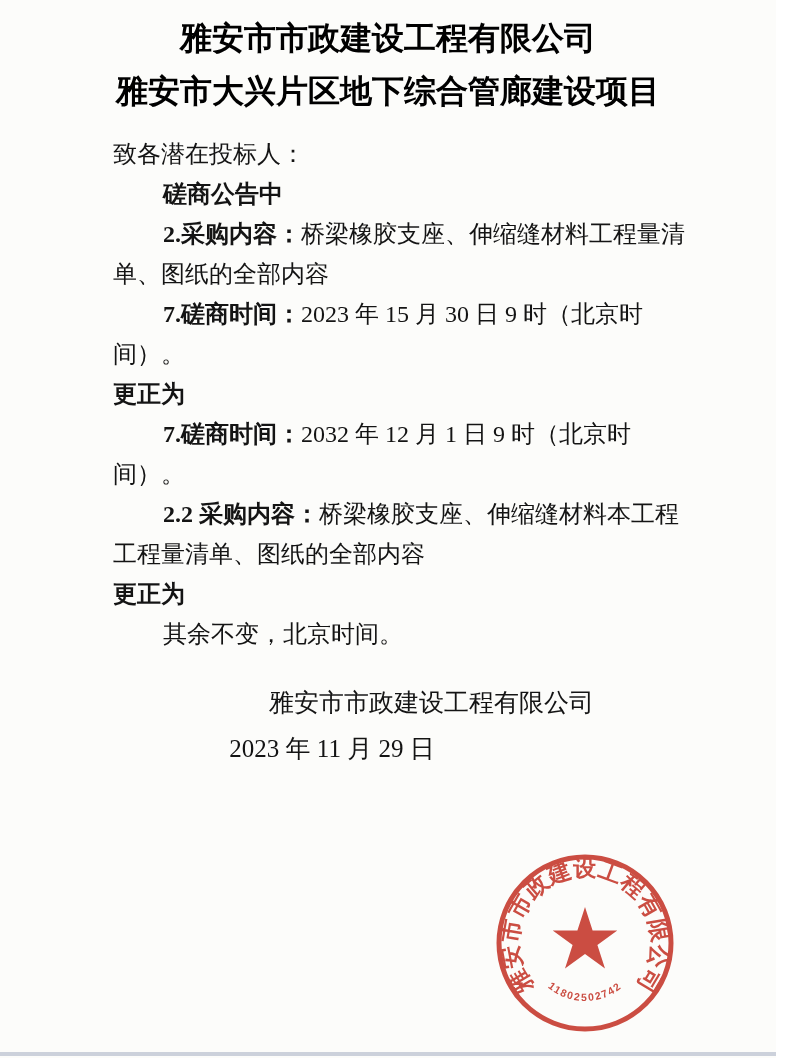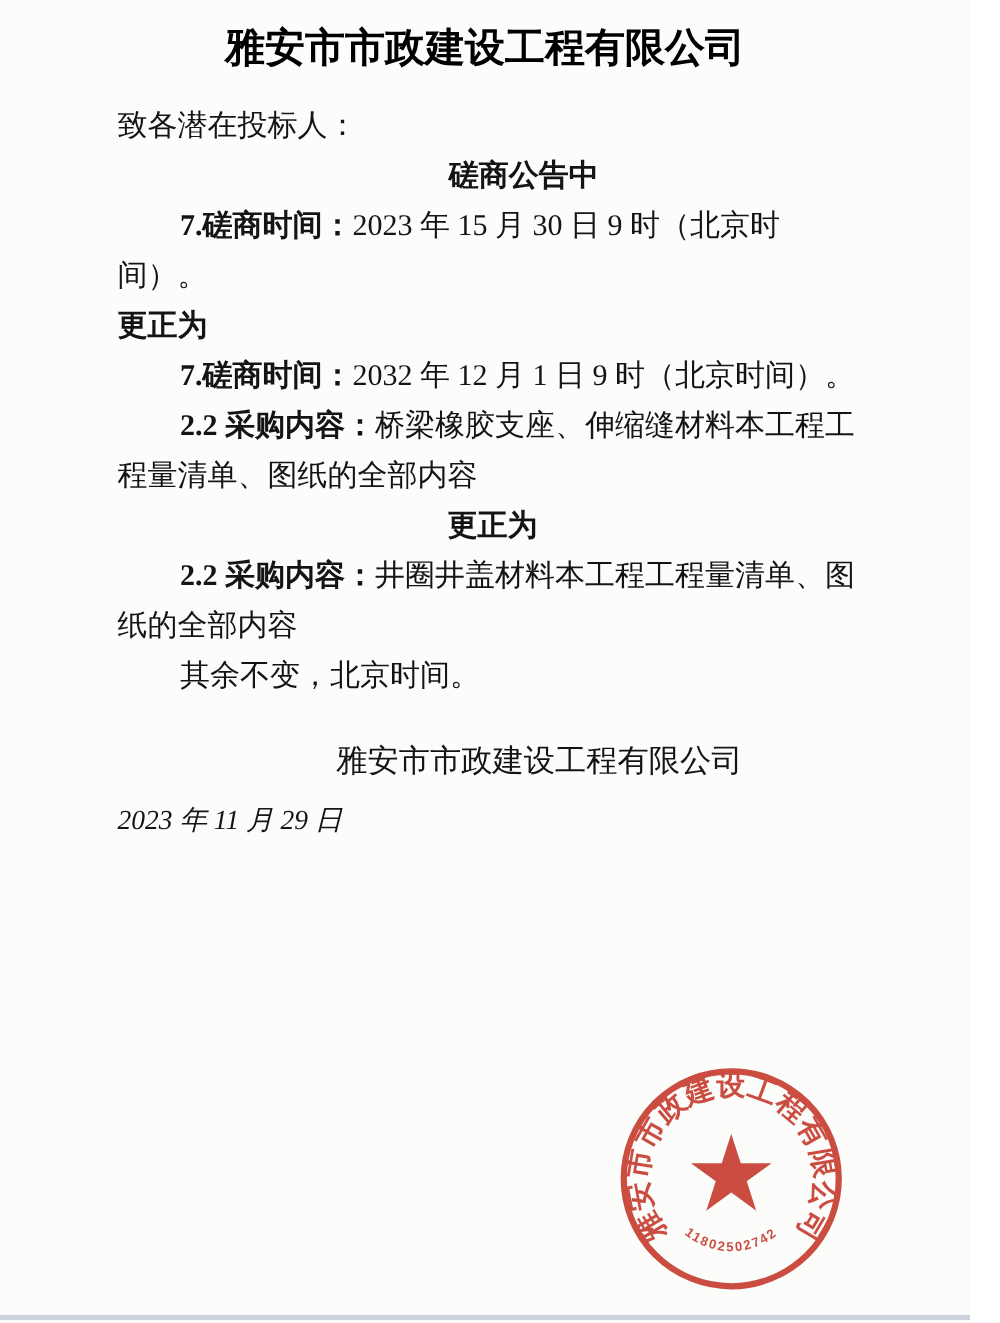--- a/index.html
+++ b/index.html
@@ -15,31 +15,31 @@
   .title-block { padding-top:12px; text-align:center; }
   .title-line {
     font-size:32px; line-height:53px; font-weight:bold; color:#000;
     letter-spacing:0px; white-space:nowrap;
   }
   
   .content {
     position:relative; z-index:2;
     margin-top:16px;
     padding:0 82px 0 94px;
-    font-size:24px; line-height:40px;
+    font-size:24px; line-height:40px;margin-left:19px;
   }
   .content p { margin:0; }
   .indent { text-indent:50px; }
   .b { font-weight:bold; }
-  .gap-sm { margin-top:10px;text-align:center; }
+  .gap-sm { margin-top:10px; }
   .gap-lg { margin-top:37px; }
   
   .sig-block { margin-top:26px; }
   .sig-company { text-align:right; padding-right:100px; font-size:25px; line-height:46px; }
-  .sig-date    { text-align:left; padding-right:143px; font-size:22px; line-height:46px;font-style:italic; }
+  .sig-date    { text-align:center; padding-right:143px; font-size:25px; line-height:46px; }
   
   .stamp {
     position:absolute; left:490px; top:848px;
     width:190px; height:190px;
     z-index:1; opacity:0.9;
   }
   .stamp-ring-text {
     font-size:23px; font-weight:bold;
     font-family:"Liberation Serif","DejaVu Serif",serif;
     letter-spacing:0.5px;
@@ -56,41 +56,42 @@
     background:#ccd1db;
   }
 </style>
 </head>
 <body>
 
 <div class="page">
 
   <div class="title-block">
     <div class="title-line">雅安市市政建设工程有限公司</div>
+    <div class="title-line">雅安市大兴片区地下综合管廊建设项目</div>
   </div>
 
   <div class="content">
     <p>致各潜在投标人：</p>
 
     <p class="indent b gap-sm">磋商公告中</p>
 
+    <p class="indent"><span class="b">2.采购内容：</span><span>桥梁橡胶支座、伸缩缝材料工程量清单、图纸的全部内容</span></p>
 
     <p class="indent"><span class="b">7.磋商时间：</span><span>2023 年 15 月 30 日 9 时（北京时间）。</span></p>
 
     <p class="b">更正为</p>
 
 
     <p class="indent"><span class="b">7.磋商时间：</span><span>2032 年 12 月 1 日 9 时（北京时间）。</span></p>
 
 
     <p class="indent"><span class="b">2.2 采购内容：</span><span>桥梁橡胶支座、伸缩缝材料本工程工程量清单、图纸的全部内容</span></p>
 
     <p class="b gap-sm">更正为</p>
 
-    <p class="indent"><span class="b">2.2 采购内容：</span><span>井圈井盖材料本工程工程量清单、图纸的全部内容</span></p>
 
     <p class="indent">其余不变，北京时间。</p>
 
     <div class="sig-block">
       <div class="sig-company">雅安市市政建设工程有限公司</div>
       <div class="sig-date">2023 年 11 月 29 日</div>
     </div>
   </div>
 
   <svg class="stamp" viewBox="0 0 190 190" xmlns="http://www.w3.org/2000/svg">

